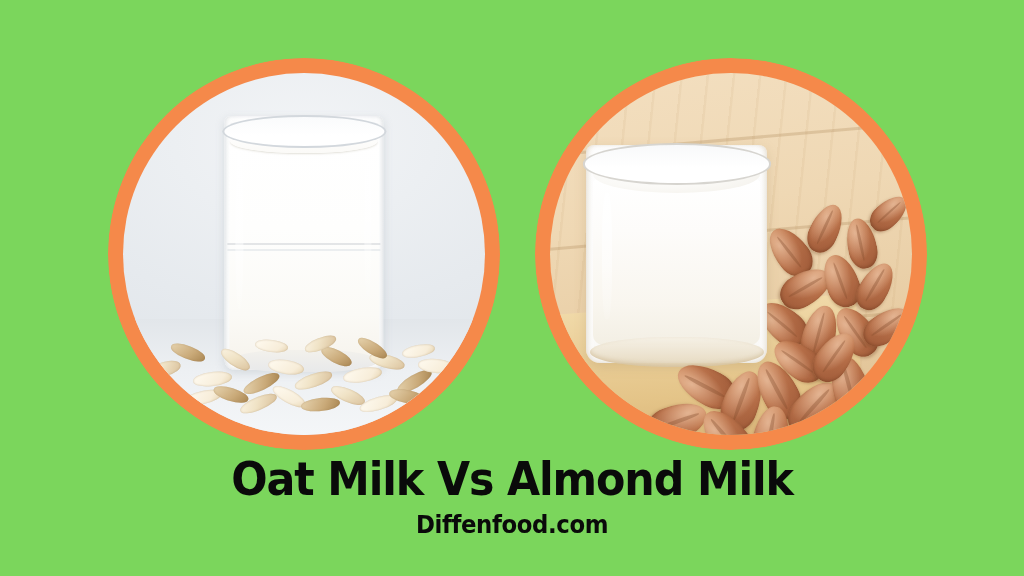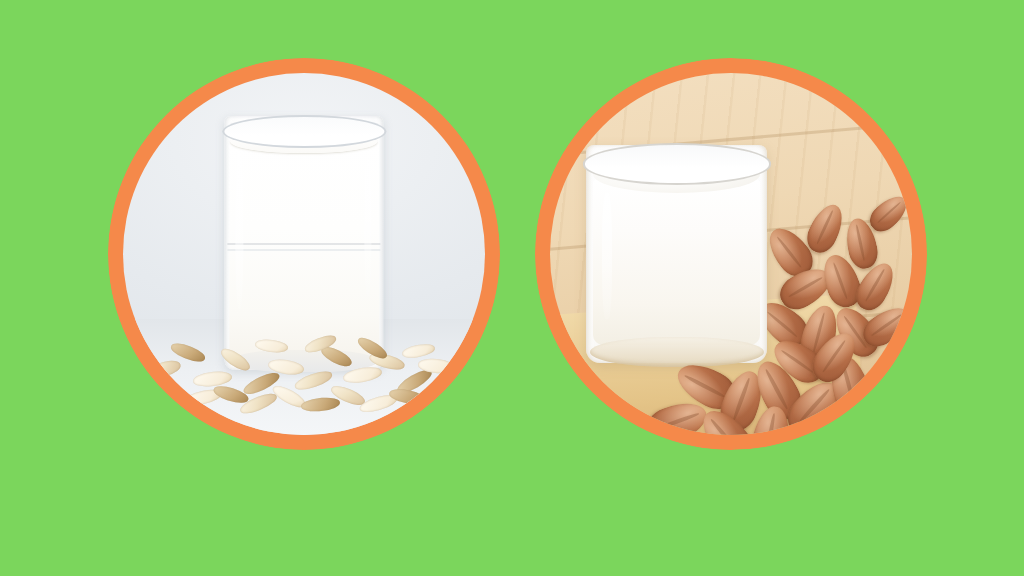--- a/index.html
+++ b/index.html
@@ -351,14 +351,18 @@
         <span class="almond" style="left:78%; top:78%; width:10%; height:17%; transform:rotate(-15deg);"></span>
         <span class="almond" style="left:30%; top:88%; width:10%; height:17%; transform:rotate(70deg);"></span>
         <span class="almond" style="left:44%; top:92%; width:10%; height:17%; transform:rotate(-40deg);"></span>
         <span class="almond" style="left:56%; top:92%; width:10%; height:17%; transform:rotate(10deg);"></span>
         <span class="almond" style="left:64%; top:72%; width:9%;  height:15%; transform:rotate(-55deg);"></span>
         <span class="almond" style="left:74%; top:71%; width:9%;  height:15%; transform:rotate(35deg);"></span>
       </div>
     </div>
   </div>
 
+  <div id="caption-block">
+    <div id="poster-title">Oat Milk Vs Almond Milk</div>
+    <div id="poster-subtitle">Diffenfood.com</div>
+  </div>
 
 </div>
 
 </body></html>

